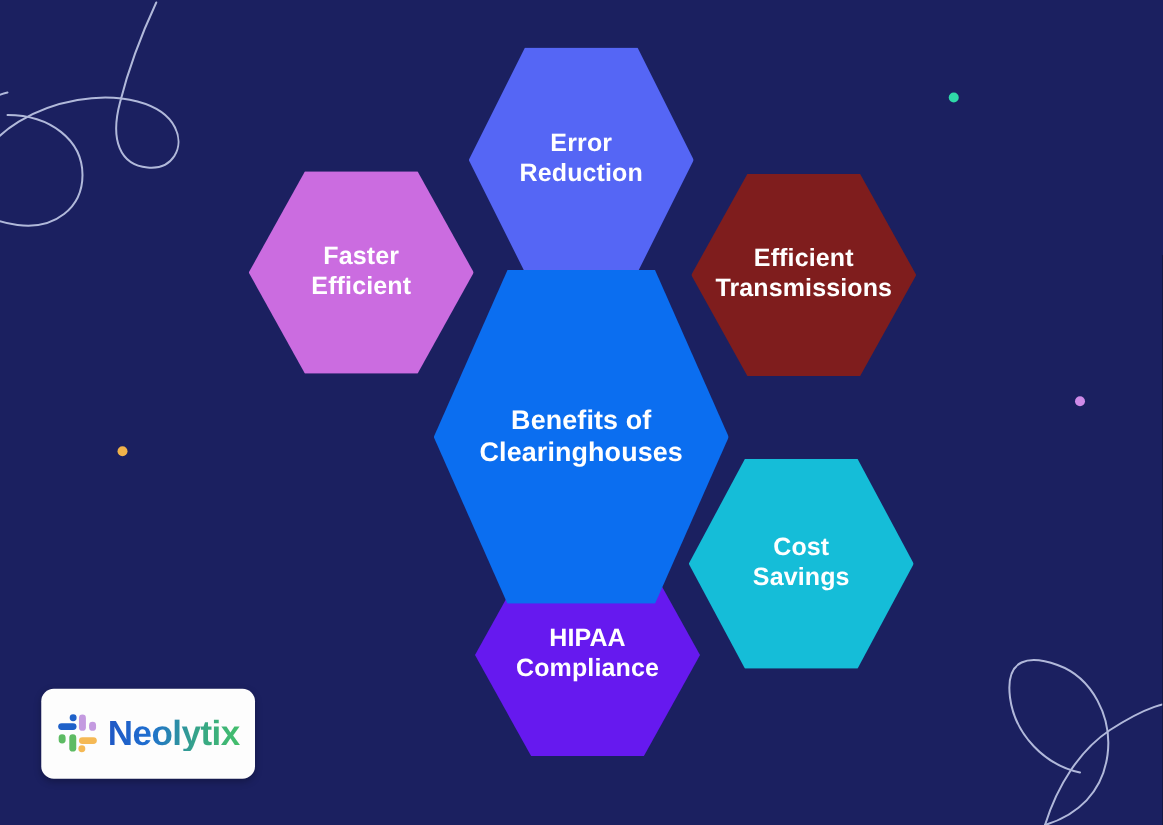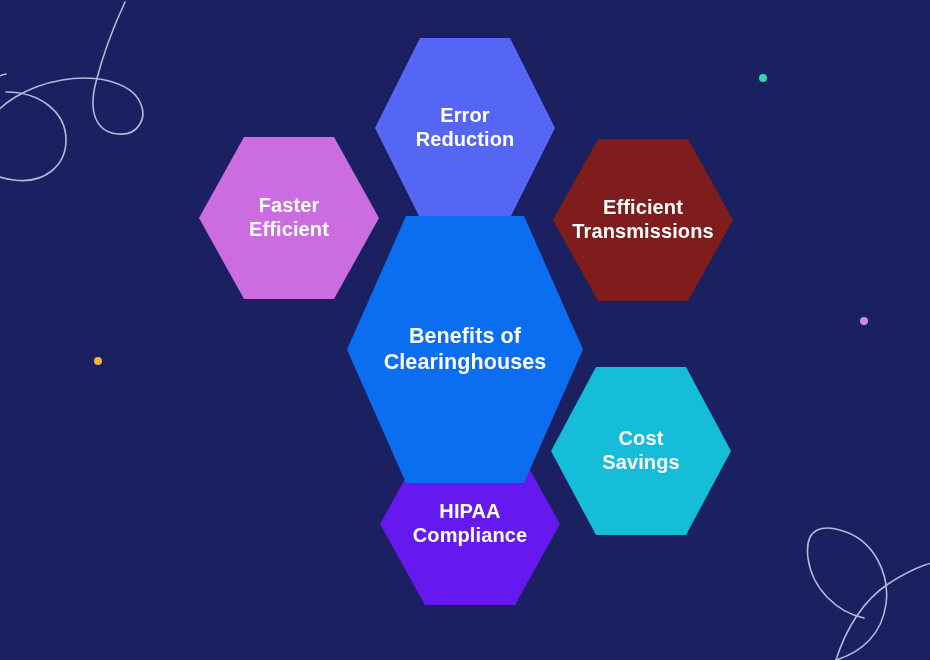--- a/index.html
+++ b/index.html
@@ -156,14 +156,31 @@
 Compliance</span>
     </div>
 
     <div class="hex hex-center" style="background:#0b6ef0;">
       <span class="hex-label">Benefits of
 Clearinghouses</span>
     </div>
 
   </div>
 
+  <div id="logo-card">
+    <svg id="logo-mark" viewBox="0 0 44 44" xmlns="http://www.w3.org/2000/svg" aria-hidden="true">
+
+      <circle cx="17.5" cy="5.5" r="3.6" fill="#1f61c9"></circle>
+      <rect x="2" y="11" width="19" height="7.2" rx="3.6" fill="#1f61c9"></rect>
+
+      <rect x="23.5" y="2" width="7.2" height="17" rx="3.6" fill="#c49ae0"></rect>
+      <rect x="34" y="9.5" width="7.2" height="9.5" rx="3.6" fill="#c49ae0"></rect>
+
+      <rect x="2.5" y="22.5" width="7.2" height="9.5" rx="3.6" fill="#5dbb63"></rect>
+      <rect x="13.5" y="22.5" width="7.2" height="18" rx="3.6" fill="#5dbb63"></rect>
+
+      <rect x="23.5" y="25.5" width="18.5" height="7.2" rx="3.6" fill="#f5b955"></rect>
+      <circle cx="26.5" cy="37.5" r="3.6" fill="#f5b955"></circle>
+    </svg>
+    <span id="logo-wordmark">Neolytix</span>
+  </div>
 
 </div>
 
 </body></html>

